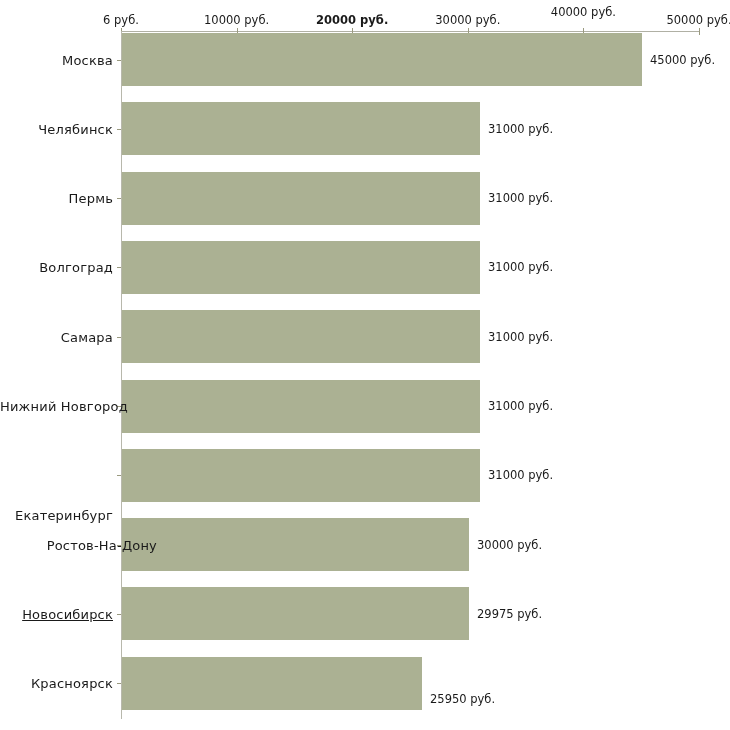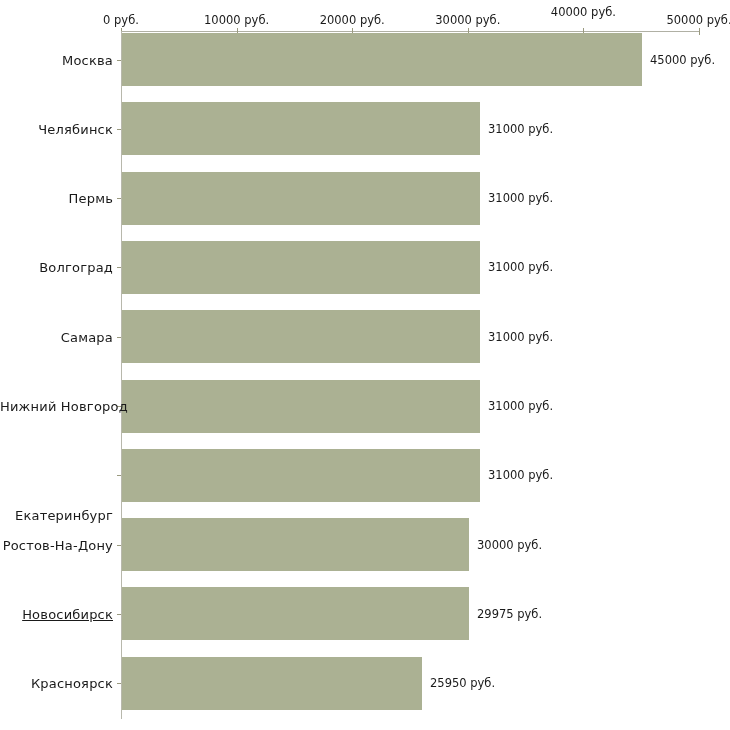--- a/index.html
+++ b/index.html
@@ -77,25 +77,25 @@
     width: 1px;
     background: #b8b8ac;
   }
 </style>
 </head>
 <body>
 
 <div id="chart-root">
     <div class="axis-line" style="left: 121px; top: 31px; width: 578px; background: rgb(176, 176, 164);"></div>
     <div class="axis-tick" style="left: 121px; top: 28px; height: 7px;"></div>
-    <div class="axis-tick-label" style="top: 13px; left: 61px; width: 120px; color: rgb(26, 26, 26);">0 руб.</div>
+    <div class="axis-tick-label" style="top: 13px; left: 61px; width: 120px; color: rgb(26, 26, 26);">6 руб.</div>
     <div class="axis-tick" style="left: 237px; top: 28px; height: 7px;"></div>
     <div class="axis-tick-label" style="top: 13px; left: 176.6px; width: 120px; color: rgb(26, 26, 26);">10000 руб.</div>
     <div class="axis-tick" style="left: 352px; top: 28px; height: 7px;"></div>
-    <div class="axis-tick-label" style="top: 13px; left: 292.2px; width: 120px; color: rgb(26, 26, 26);">20000 руб.</div>
+    <div class="axis-tick-label" style="top: 13px; left: 292.2px; width: 120px; color: rgb(26, 26, 26); font-weight: bold;">20000 руб.</div>
     <div class="axis-tick" style="left: 468px; top: 28px; height: 7px;"></div>
     <div class="axis-tick-label" style="top: 13px; left: 407.8px; width: 120px; color: rgb(26, 26, 26);">30000 руб.</div>
     <div class="axis-tick" style="left: 583px; top: 28px; height: 7px;"></div>
     <div class="axis-tick-label" style="top: 5px; left: 523.4px; width: 120px; color: rgb(26, 26, 26);">40000 руб.</div>
     <div class="axis-tick" style="left: 699px; top: 28px; height: 7px;"></div>
     <div class="axis-tick-label" style="top: 13px; left: 639px; width: 120px; color: rgb(26, 26, 26);">50000 руб.</div>
     <div class="spine" style="left: 121px; top: 31px; height: 687.7px;"></div>
     <div class="bar" title="Москва: 45000 руб." style="left: 122px; top: 33px; width: 520px; height: 53px; background: rgb(171, 177, 147);"></div>
     <div class="cat-tick" style="left: 117px; top: 60px;"></div>
     <div class="cat-label" style="left: 0px; width: 113px; top: 53px; color: rgb(26, 26, 26);">Москва</div>
@@ -119,23 +119,23 @@
     <div class="bar" title="Нижний Новгород: 31000 руб." style="left: 122px; top: 380px; width: 358px; height: 53px; background: rgb(171, 177, 147);"></div>
     <div class="cat-tick" style="left: 117px; top: 406px;"></div>
     <div class="cat-label" style="left: 0px; width: 113px; top: 399px; color: rgb(26, 26, 26);">Нижний Новгород</div>
     <div class="bar-value" style="left: 488px; top: 399px; color: rgb(26, 26, 26);">31000 руб.</div>
     <div class="bar" title="Екатеринбург: 31000 руб." style="left: 122px; top: 449px; width: 358px; height: 53px; background: rgb(171, 177, 147);"></div>
     <div class="cat-tick" style="left: 117px; top: 475px;"></div>
     <div class="cat-label" style="left: 0px; width: 113px; top: 468px; color: rgb(26, 26, 26); margin-top: 40px;">Екатеринбург</div>
     <div class="bar-value" style="left: 488px; top: 468px; color: rgb(26, 26, 26);">31000 руб.</div>
     <div class="bar" title="Ростов-На-Дону: 30000 руб." style="left: 122px; top: 518px; width: 347px; height: 53px; background: rgb(171, 177, 147);"></div>
     <div class="cat-tick" style="left: 117px; top: 545px;"></div>
-    <div class="cat-label" style="left: 0px; width: 113px; top: 538px; color: rgb(26, 26, 26);">Ростов-На-Дону</div>
+    <div class="cat-label" style="left: 0px; width: 113px; top: 538px; color: rgb(26, 26, 26); padding-left: 44px;">Ростов-На-Дону</div>
     <div class="bar-value" style="left: 477px; top: 538px; color: rgb(26, 26, 26);">30000 руб.</div>
     <div class="bar" title="Новосибирск: 29975 руб." style="left: 122px; top: 587px; width: 347px; height: 53px; background: rgb(171, 177, 147);"></div>
     <div class="cat-tick" style="left: 117px; top: 614px;"></div>
     <div class="cat-label" style="left: 0px; width: 113px; top: 607px; color: rgb(26, 26, 26); text-decoration: underline;">Новосибирск</div>
     <div class="bar-value" style="left: 477px; top: 607px; color: rgb(26, 26, 26);">29975 руб.</div>
     <div class="bar" title="Красноярск: 25950 руб." style="left: 122px; top: 657px; width: 300px; height: 53px; background: rgb(171, 177, 147);"></div>
     <div class="cat-tick" style="left: 117px; top: 683px;"></div>
     <div class="cat-label" style="left: 0px; width: 113px; top: 676px; color: rgb(26, 26, 26);">Красноярск</div>
-    <div class="bar-value" style="left: 430px; top: 676px; color: rgb(26, 26, 26);">25950 руб.</div>
+    <div class="bar-value" style="left: 430px; top: 692px; color: rgb(26, 26, 26);">25950 руб.</div>
   </div>
 
 </body></html>

